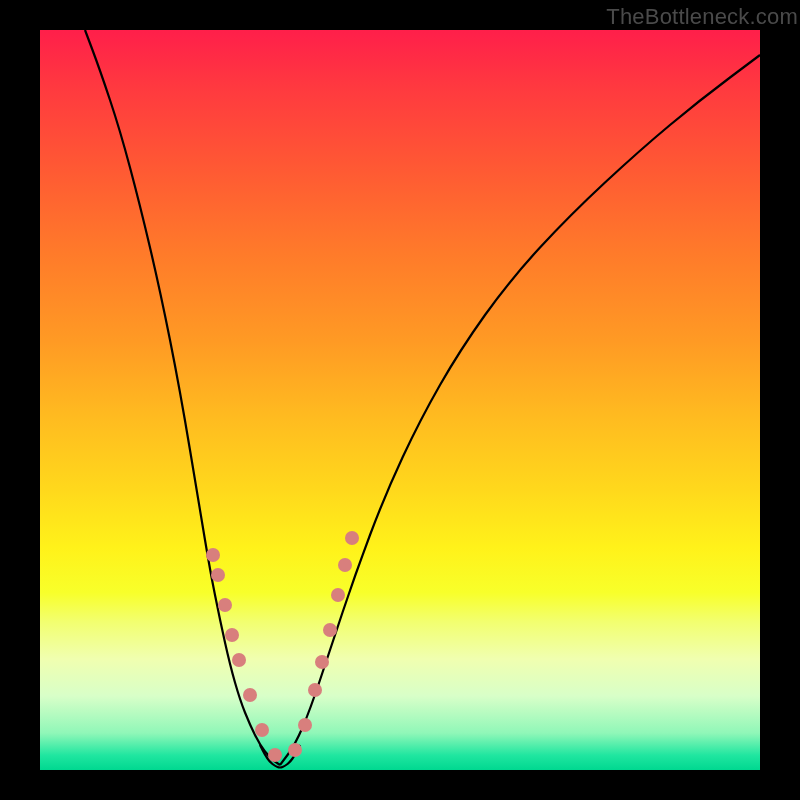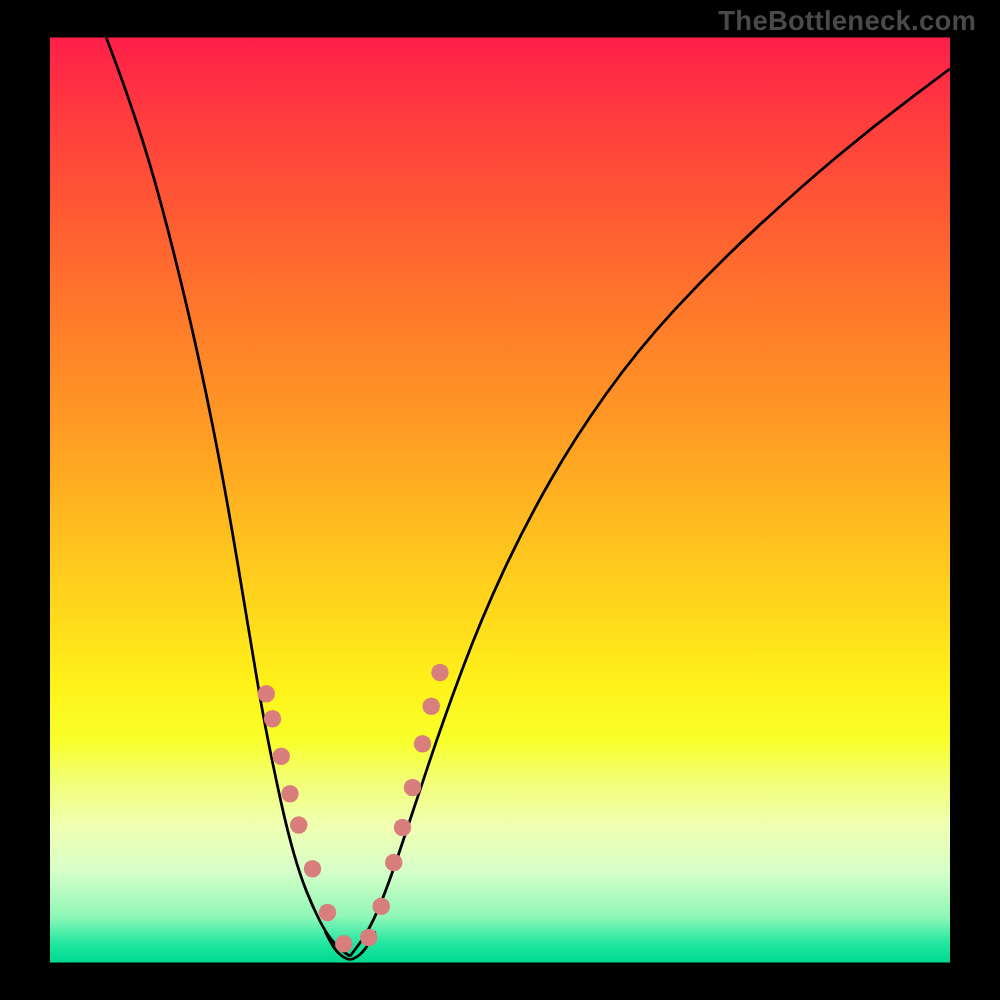--- a/index.html
+++ b/index.html
@@ -41,24 +41,24 @@
       #f0ffb0 85%,
       #d8ffc8 90%,
       #90f7b8 95%,
       #20e6a0 98%,
       #00d890 100%
     );
   }
   .watermark {
     position: absolute;
     top: 4px;
-    right: 19px;
+    right: 2px;
     color: #4a4a4a;
     font-size: 22px;
-    font-weight: 700;
+    font-weight: 400;
     letter-spacing: 0.2px;
     user-select: none;
     text-align: right;
   }
   svg.curve {
     position: absolute;
     inset: 0;
     width: 100%;
     height: 100%;
     overflow: visible;

